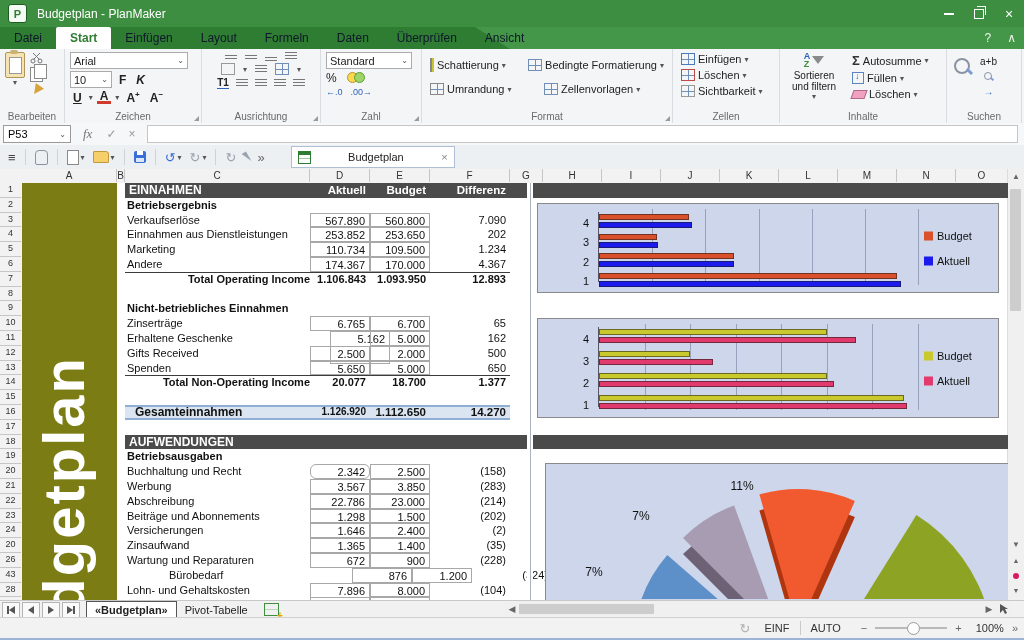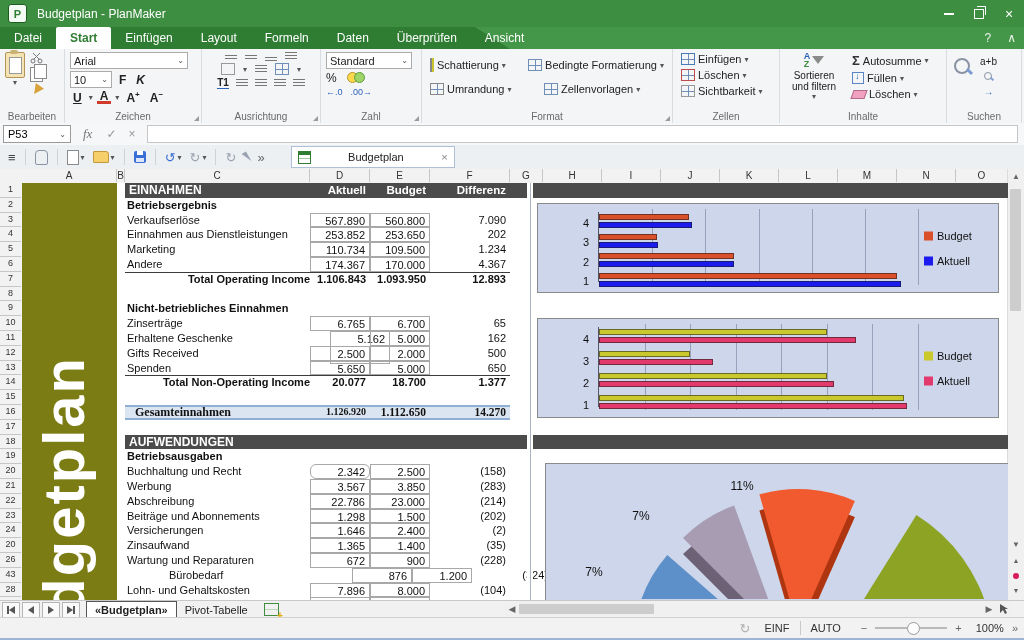--- a/index.html
+++ b/index.html
@@ -16,21 +16,21 @@
   .wbtn{width:30px;height:100%;display:flex;align-items:center;justify-content:center;color:#fff;font-size:14px;}
   .min-glyph{width:10px;height:2px;background:#fff;}
   .restore-glyph{width:8px;height:8px;border:1px solid #fff;position:relative;}
   .restore-glyph:before{content:"";position:absolute;left:2px;top:-4px;width:8px;height:8px;border:1px solid #fff;border-bottom:none;border-left:none;}
   
   .menubar{position:absolute;left:0;top:27px;width:100%;height:22px;background:#449648;}
   .menubar:before{content:"";position:absolute;left:0;top:0;bottom:0;width:510px;background:#2e7d32;
                   clip-path:polygon(0 0,475px 0,510px 100%,0 100%);}
   #menu-tabs{position:absolute;left:0;top:0;height:100%;display:flex;}
   .mtab{position:relative;padding:0 14px;height:100%;display:flex;align-items:center;
-        color:#ffffff;font-size:12px;cursor:default;}
+        color:#0f172a;font-size:12px;cursor:default;}
   .mtab.active{background:#fff;color:#2e7d32;border-radius:2px 2px 0 0;font-weight:bold;}
   .menu-right{position:absolute;right:8px;top:0;height:100%;display:flex;gap:16px;align-items:center;color:#eaf4ea;font-size:12px;}
   
   .ribbon{position:absolute;left:0;top:49px;width:100%;height:74px;background:#f4f5f7;
           border-bottom:1px solid #c9cdd3;display:flex;font-size:11px;color:#222;}
   .rgroup{position:relative;border-right:1px solid #d9dce1;padding:3px 5px 13px 5px;flex:none;}
   .glabel{position:absolute;left:0;right:0;bottom:0;height:12px;text-align:center;
           font-size:10px;color:#6a6a6a;}
   .corner:after{content:"";position:absolute;right:2px;bottom:2px;border-left:5px solid transparent;border-bottom:5px solid #9a9a9a;}
   .rrow{display:flex;align-items:center;gap:4px;margin-bottom:2px;}
@@ -659,21 +659,21 @@
           <div class="num numF" style="line-height: 14.8px;">650</div>
         </div>
         <div class="crow" style="top: 192.4px; height: 14.8px;">
           <div class="total-line"></div>
           <div class="clabel" style="line-height: 14.8px; font-weight: bold; text-align: right;">Total Non-Operating Income</div>
           <div class="num numD" style="line-height: 14.8px; font-weight: bold;">20.077</div>
           <div class="num numE" style="line-height: 14.8px; font-weight: bold;">18.700</div>
           <div class="num numF" style="line-height: 14.8px; font-weight: bold;">1.377</div>
         </div>
         <div class="crow" style="top: 207.2px; height: 14.8px;"></div>
-        <div class="crow" style="top: 222px; height: 14.8px; font-family: Liberation Serif, serif;">
+        <div class="crow" style="top: 222px; height: 14.8px;">
           <div class="grand-band"></div>
           <div class="clabel" style="line-height: 14.8px; font-weight: bold; font-size: 12px; left: 113px;">Gesamteinnahmen</div>
           <div class="num numD" style="line-height: 14.8px; font-weight: bold; font-size: 10px;">1.126.920</div>
           <div class="num numE" style="line-height: 14.8px; font-weight: bold; font-size: 11.5px;">1.112.650</div>
           <div class="num numF" style="line-height: 14.8px; font-weight: bold; font-size: 11.5px;">14.270</div>
         </div>
         <div class="crow" style="top: 236.8px; height: 14.8px;"></div>
         <div class="crow" style="top: 251.6px; height: 14.8px;">
           <div class="hdr-band"></div>
           <div class="clabel" style="line-height: 14.8px; color: rgb(255, 255, 255); font-weight: bold; font-size: 12px; left: 107px;">AUFWENDUNGEN</div>

